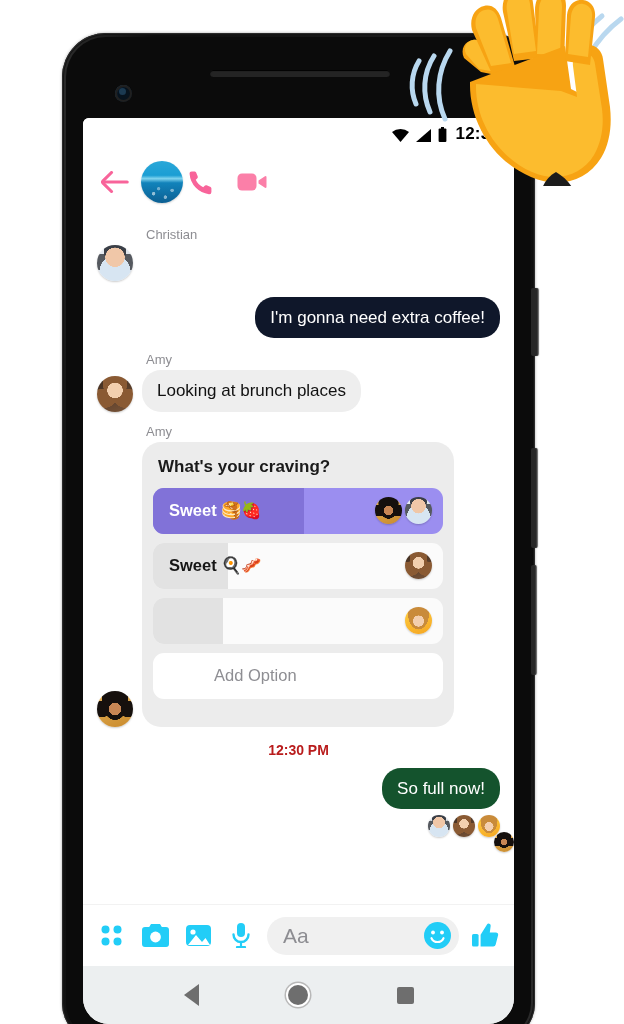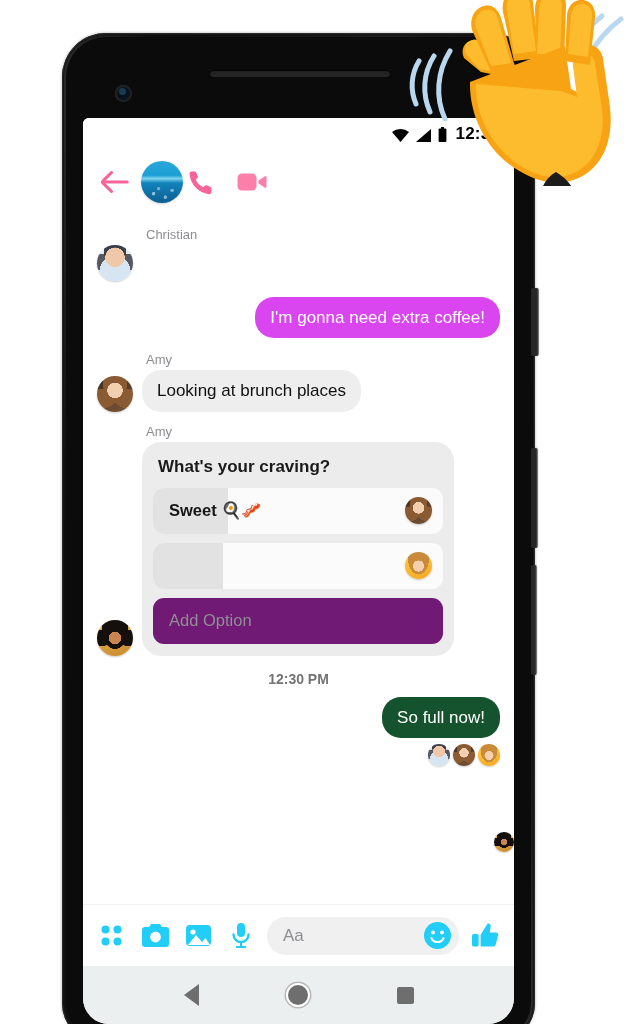--- a/index.html
+++ b/index.html
@@ -120,21 +120,21 @@
   }
   .av-jo{
     background:
       radial-gradient(circle at 50% 52%, #f3cfae 0 28%, transparent 29%),
       radial-gradient(ellipse at 50% 26%, #c98b3a 0 54%, transparent 55%),
       linear-gradient(160deg,#ffd040,#f5a623);
   }
 
   .bub{ border-radius:19px; font-size:17px; line-height:1.25; padding:10px 15px; max-width:300px;}
   .bub-in{ background:#eeeeee; color:#111; }
-  .bub-pink{ background:#d946ef; color:#fff; }
+  .bub-pink{ background:#0f172a; color:#fff; }
   .bub-blue{ background:#14532d; color:#fff; }
   .right{ justify-content:flex-end; }
 
   
   .poll{
     background:#ececec; border-radius:19px; padding:12px 11px 12px 11px;
     width:312px;
   }
   .poll-q{ font-size:17px; color:#1a1a1a; font-weight:700; margin:3px 4px 11px 5px; }
   .opt{
@@ -143,43 +143,43 @@
   }
   .opt .fill{ position:absolute; left:0; top:0; bottom:0; }
   .opt .lbl{ position:relative; font-size:16.5px; font-weight:700; padding-left:16px; white-space:nowrap;}
   .opt .voters{ position:absolute; right:11px; top:0; bottom:0; display:flex; align-items:center; gap:3px;}
   .opt .voters .av{ width:27px;height:27px;flex:0 0 27px;margin:0; }
   .opt.sel{ background:#9b8ef0; }
   .opt.sel .fill{ background:#8172d8; }
   .opt.sel .lbl{ color:#fff; }
   .opt.plain .fill{ background:#e2e2e2; }
   .opt.plain .lbl{ color:#161616; }
-  .opt.add{ background:#701a75; height:46px; margin-bottom:0;}
+  .opt.add{ background:#ffffff; height:46px; margin-bottom:16px;padding-left:45px;}
   .opt.add .lbl{ color:#8e8e93; font-weight:400; }
 
-  .ts{ text-align:center; font-size:14px; color:#737373; font-weight:700; margin:15px 0 10px;}
+  .ts{ text-align:center; font-size:14px; color:#b91c1c; font-weight:700; margin:15px 0 10px;}
   .receipts{ display:flex; justify-content:flex-end; gap:3px; padding:6px 14px 0 0;}
   .receipts .av{ width:22px;height:22px;flex:0 0 22px;margin:0;}
 
   
   .edge-av{ position:absolute; right:-9px; top:618px; width:20px;height:20px;border-radius:50%;
     overflow:hidden;}
 
   
   .composer{
     height:62px; display:flex; align-items:center; gap:0; padding:0 12px; background:#fff;
     border-top:1px solid #f2f2f2;
   }
   .cico{ width:34px;height:34px; display:flex;align-items:center;justify-content:center; flex:0 0 34px;}
   .cico + .cico{ margin-left:9px; }
   .inputpill{
     flex:1 1 auto; height:38px; background:#f0f0f0; border-radius:19px; margin:0 9px;
     display:flex; align-items:center; padding:0 8px 0 16px; position:relative;
   }
-  .inputpill .ph{ font-size:17px; color:#8d8d92; flex:1 1 auto; }
+  .inputpill .ph{ font-size:21px; color:#8d8d92; flex:1 1 auto; }
   .thumb{ width:34px;height:34px; flex:0 0 34px; display:flex;align-items:center;justify-content:center;}
 
   
   .navbar{ height:58px; background:#eceff0; display:flex; align-items:center;
     justify-content:space-around; padding:0 56px; }
   .nav-back{ width:0;height:0;border-top:11px solid transparent;border-bottom:11px solid transparent;
     border-right:15px solid #6e6e6e; }
   .nav-home{ width:20px;height:20px;border-radius:50%;background:#6e6e6e;
     box-shadow:0 0 0 2px #fff,0 0 0 3.5px #b8b8b8;}
   .nav-rec{ width:17px;height:17px;background:#6e6e6e;border-radius:2px;}
@@ -258,20 +258,28 @@
         <div class="av av-amy"></div>
         <div class="bub bub-in">Looking at brunch places</div>
       </div>
 
       <div class="sender" style="margin-top:12px;">Amy</div>
       <div class="row" style="align-items:flex-end;">
         <div class="av av-maya"></div>
         <div class="poll">
           <div class="poll-q">What's your craving?</div>
 
+          <div class="opt sel">
+            <div class="fill" style="width:52%"></div>
+            <div class="lbl"><span>Sweet</span> <span>🥞🍓</span></div>
+            <div class="voters">
+              <div class="av av-maya"></div>
+              <div class="av av-christian"></div>
+            </div>
+          </div>
 
           <div class="opt plain">
             <div class="fill" style="width:26%"></div>
             <div class="lbl"><span>Sweet</span> <span>🍳🥓</span></div>
             <div class="voters">
               <div class="av av-amy"></div>
             </div>
           </div>
 
           <div class="opt plain">

